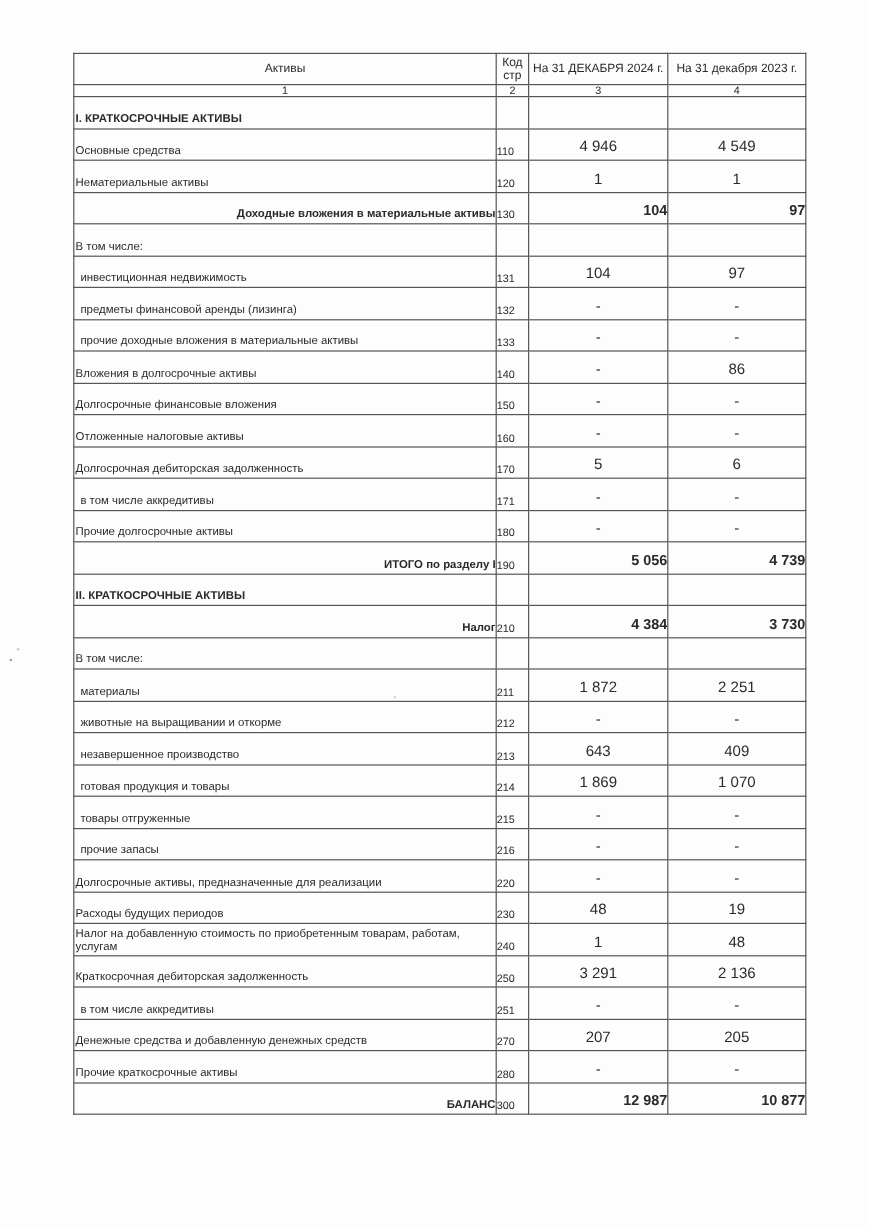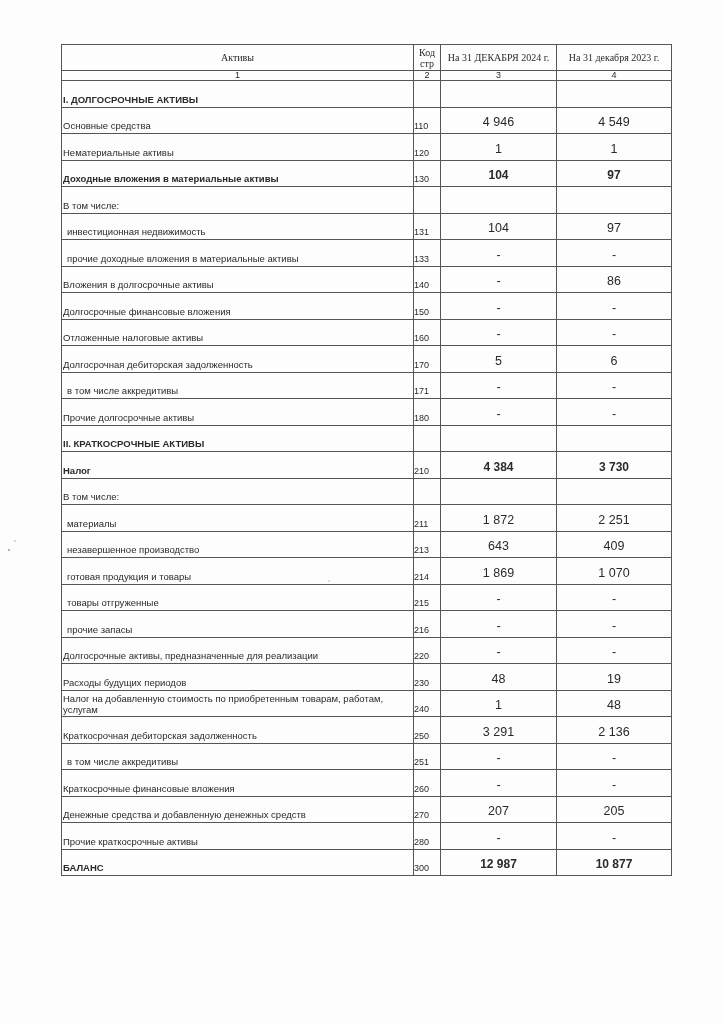--- a/index.html
+++ b/index.html
@@ -4,29 +4,29 @@
 <style>
   html, body { margin: 0; padding: 0; }
   body {
     width: 724px; height: 1024px; background: #fdfdfd; position: relative;
     font-family: "Liberation Sans", sans-serif; color: #2a2a2a; overflow: hidden;
   }
   .sheet { position: absolute; left: 61px; top: 44px; width: 610px; }
   table { border-collapse: collapse; width: 610px; table-layout: fixed; }
   col.c1 { width: 352px; } col.c2 { width: 27px; } col.c3 { width: 116px; } col.c4 { width: 115px; }
   td, th { border: 1px solid #555; padding: 0; font-weight: normal; }
-  th { font-size: 10px; height: 25px; text-align: center; vertical-align: middle; line-height: 11px; font-family: Liberation Serif, serif; }
+  th { font-size: 10px; height: 25px; text-align: center; vertical-align: middle; line-height: 11px; }
   tr.num td { height: 9px; font-size: 9px; text-align: center; line-height: 9px; }
   tr.row td { height: 21.5px; vertical-align: bottom; }
   td.lbl { font-size: 9.5px; padding-left: 1px; padding-bottom: 2px; white-space: nowrap; overflow: hidden; }
   td.lbl.sub { padding-left: 5px; }
   td.lbl.wrap { white-space: normal; line-height: 11px; padding-bottom: 1px; }
   td.code { font-size: 9px; text-align: left; padding-bottom: 2px; }
   td.val { font-size: 12.5px; text-align: center; padding-bottom: 4px; }
-  tr.bold td.lbl, tr.bold td.val { font-weight: bold; }
+  tr.bold td.lbl, tr.bold td.val { font-weight: bold; text-align: right; }
   tr.bold td.val { font-size: 12px; }
   tr.section td.lbl { font-weight: bold; font-size: 9.5px; }
   .speck { position: absolute; width: 2px; height: 2px; background: #999; border-radius: 1px; }
 </style>
 </head>
 <body>
 
 <div class="sheet">
   <table>
     <colgroup>
@@ -44,21 +44,21 @@
       </tr>
       <tr class="num">
         <td>1</td>
         <td>2</td>
         <td>3</td>
         <td>4</td>
       </tr>
     </thead>
     <tbody id="tbody">
         <tr class="row section">
-          <td class="lbl">I. ДОЛГОСРОЧНЫЕ АКТИВЫ</td>
+          <td class="lbl">I. КРАТКОСРОЧНЫЕ АКТИВЫ</td>
           <td class="code"></td>
           <td class="val"></td>
           <td class="val"></td>
         </tr>
         <tr class="row ">
           <td class="lbl">Основные средства</td>
           <td class="code">110</td>
           <td class="val">4 946</td>
           <td class="val">4 549</td>
         </tr>
@@ -80,20 +80,26 @@
           <td class="val"></td>
           <td class="val"></td>
         </tr>
         <tr class="row ">
           <td class="lbl sub">инвестиционная недвижимость</td>
           <td class="code">131</td>
           <td class="val">104</td>
           <td class="val">97</td>
         </tr>
         <tr class="row ">
+          <td class="lbl sub">предметы финансовой аренды (лизинга)</td>
+          <td class="code">132</td>
+          <td class="val">-</td>
+          <td class="val">-</td>
+        </tr>
+        <tr class="row ">
           <td class="lbl sub">прочие доходные вложения в материальные активы</td>
           <td class="code">133</td>
           <td class="val">-</td>
           <td class="val">-</td>
         </tr>
         <tr class="row ">
           <td class="lbl">Вложения в долгосрочные активы</td>
           <td class="code">140</td>
           <td class="val">-</td>
           <td class="val">86</td>
@@ -121,20 +127,26 @@
           <td class="code">171</td>
           <td class="val">-</td>
           <td class="val">-</td>
         </tr>
         <tr class="row ">
           <td class="lbl">Прочие  долгосрочные активы</td>
           <td class="code">180</td>
           <td class="val">-</td>
           <td class="val">-</td>
         </tr>
+        <tr class="row bold">
+          <td class="lbl">ИТОГО по разделу I</td>
+          <td class="code">190</td>
+          <td class="val">5 056</td>
+          <td class="val">4 739</td>
+        </tr>
         <tr class="row section">
           <td class="lbl">II. КРАТКОСРОЧНЫЕ АКТИВЫ</td>
           <td class="code"></td>
           <td class="val"></td>
           <td class="val"></td>
         </tr>
         <tr class="row bold">
           <td class="lbl">Налог</td>
           <td class="code">210</td>
           <td class="val">4 384</td>
@@ -146,20 +158,26 @@
           <td class="val"></td>
           <td class="val"></td>
         </tr>
         <tr class="row ">
           <td class="lbl sub">материалы</td>
           <td class="code">211</td>
           <td class="val">1 872</td>
           <td class="val">2 251</td>
         </tr>
         <tr class="row ">
+          <td class="lbl sub">животные на выращивании и откорме</td>
+          <td class="code">212</td>
+          <td class="val">-</td>
+          <td class="val">-</td>
+        </tr>
+        <tr class="row ">
           <td class="lbl sub">незавершенное производство</td>
           <td class="code">213</td>
           <td class="val">643</td>
           <td class="val">409</td>
         </tr>
         <tr class="row ">
           <td class="lbl sub">готовая продукция и товары</td>
           <td class="code">214</td>
           <td class="val">1 869</td>
           <td class="val">1 070</td>
@@ -196,26 +214,20 @@
         </tr>
         <tr class="row ">
           <td class="lbl">Краткосрочная дебиторская задолженность</td>
           <td class="code">250</td>
           <td class="val">3 291</td>
           <td class="val">2 136</td>
         </tr>
         <tr class="row ">
           <td class="lbl sub">в том числе аккредитивы</td>
           <td class="code">251</td>
-          <td class="val">-</td>
-          <td class="val">-</td>
-        </tr>
-        <tr class="row ">
-          <td class="lbl">Краткосрочные финансовые вложения</td>
-          <td class="code">260</td>
           <td class="val">-</td>
           <td class="val">-</td>
         </tr>
         <tr class="row ">
           <td class="lbl">Денежные средства и добавленную денежных средств</td>
           <td class="code">270</td>
           <td class="val">207</td>
           <td class="val">205</td>
         </tr>
         <tr class="row ">

